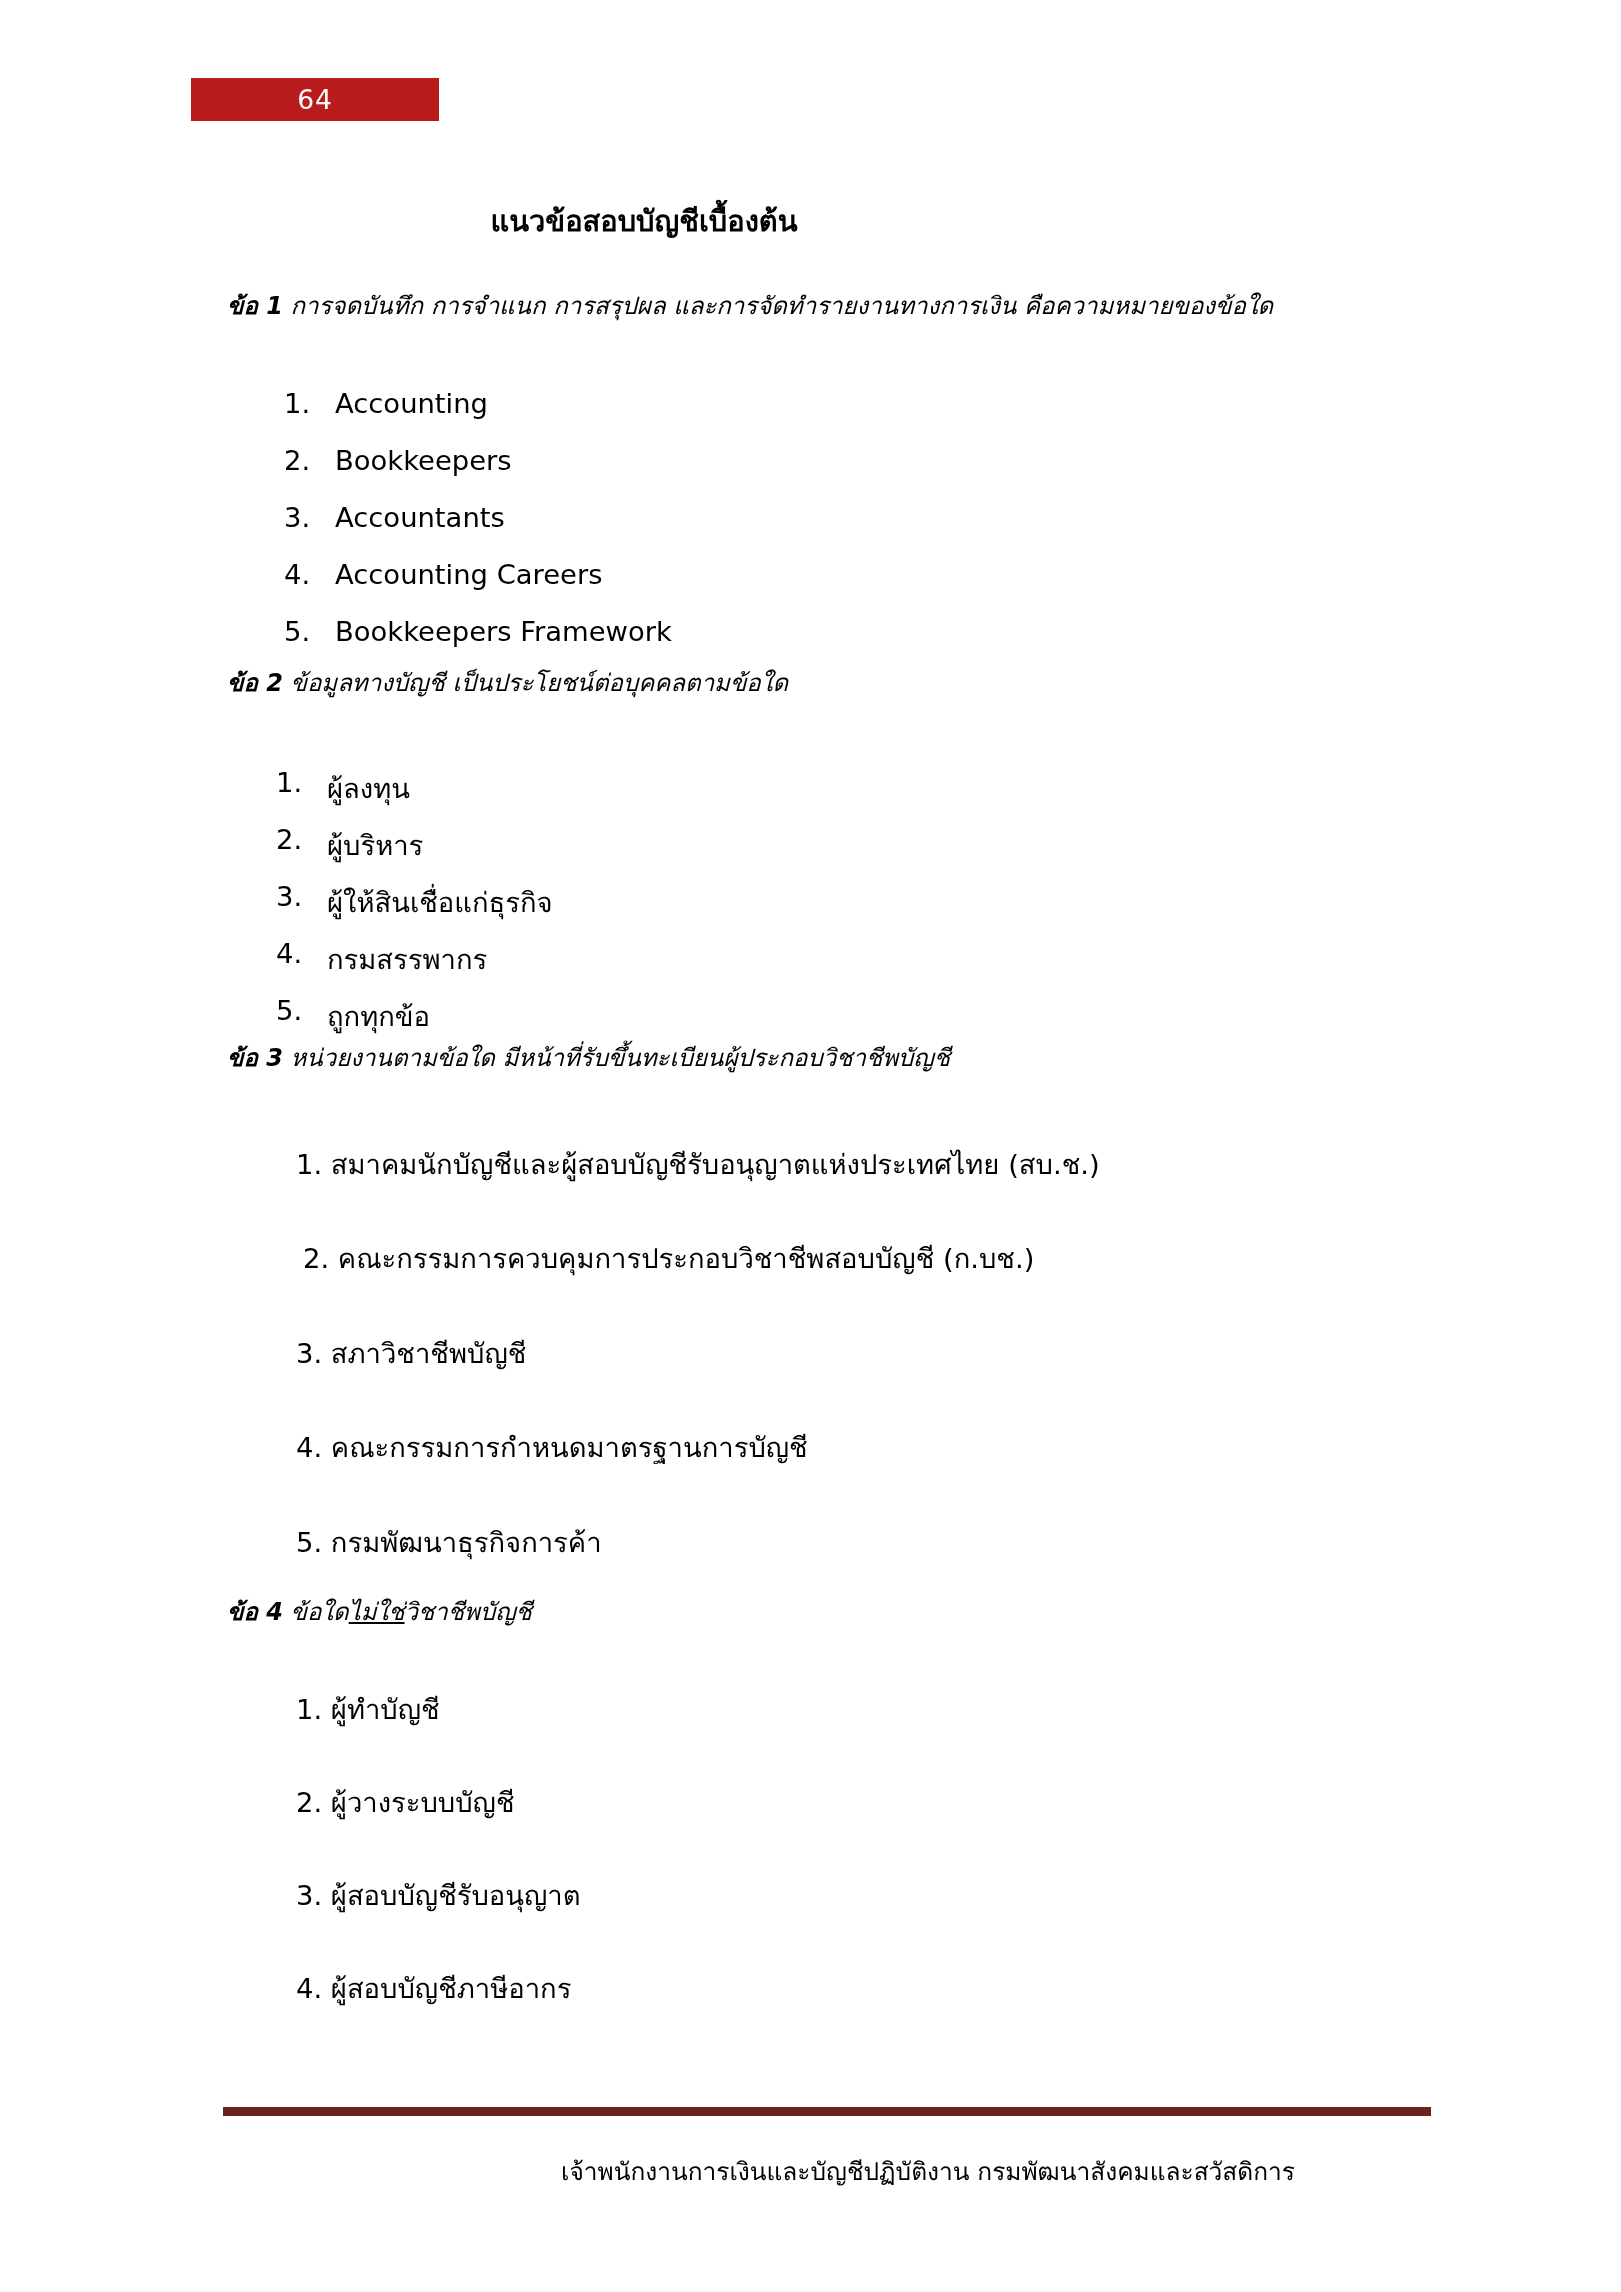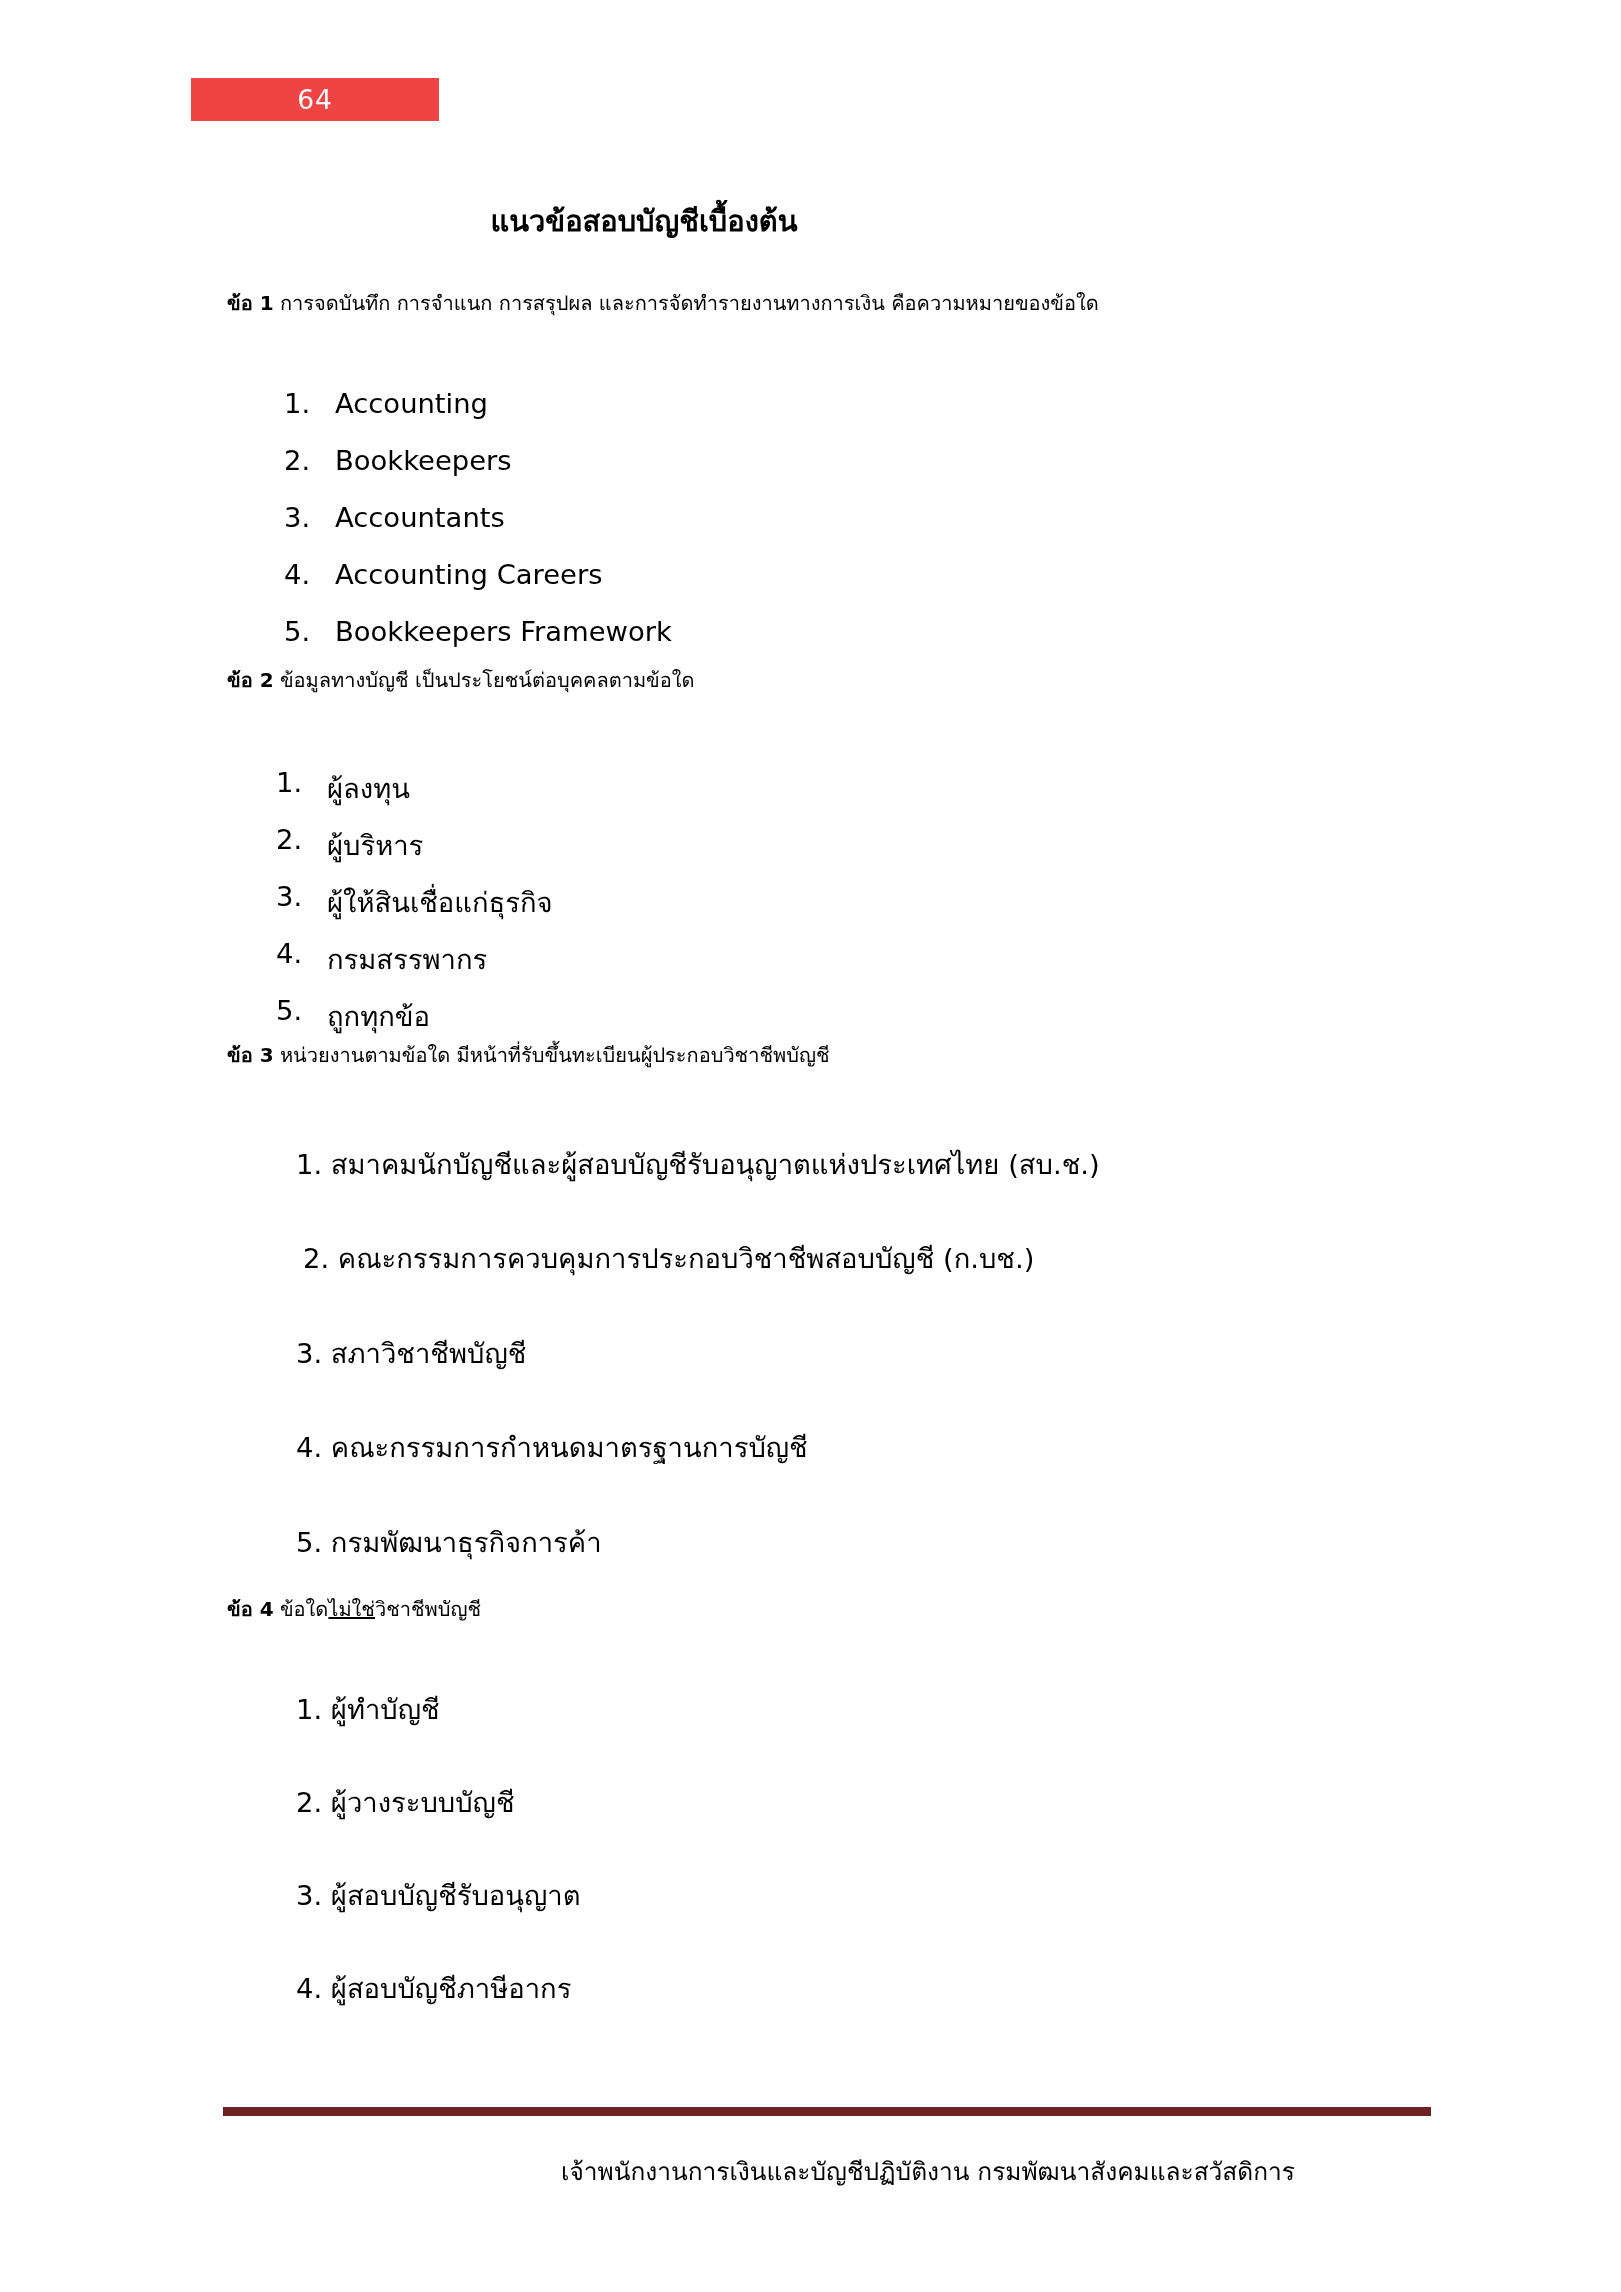--- a/index.html
+++ b/index.html
@@ -20,21 +20,21 @@
     overflow: hidden;
   }
 
   
   .page-number-box {
     position: absolute;
     left: 191px;
     top: 78px;
     width: 248px;
     height: 43px;
-    background: #ef4444;
+    background: #b91c1c;
     color: #ffffff;
     display: flex;
     align-items: center;
     justify-content: center;
     font-size: 26.5px;
     letter-spacing: 1px;
     font-family: "DejaVu Sans", "Liberation Sans", sans-serif;
   }
 
   .doc-title {
@@ -44,23 +44,24 @@
     width: 1288px;
     text-align: center;
     font-size: 29px;
     font-weight: bold;
     letter-spacing: 0px;
   }
 
   .question {
     position: absolute;
     left: 227px;
-    font-size: 20px;
+    font-size: 24px;
     line-height: 1.35;
     white-space: nowrap;
+    font-style: italic;
   }
   .question .qlabel {
     font-weight: bold;
   }
   .underline-part {
     text-decoration: underline;
   }
 
   
   .opt-a {

